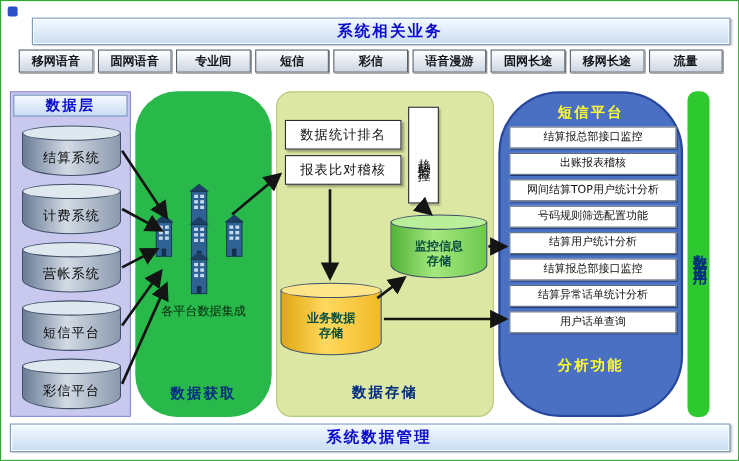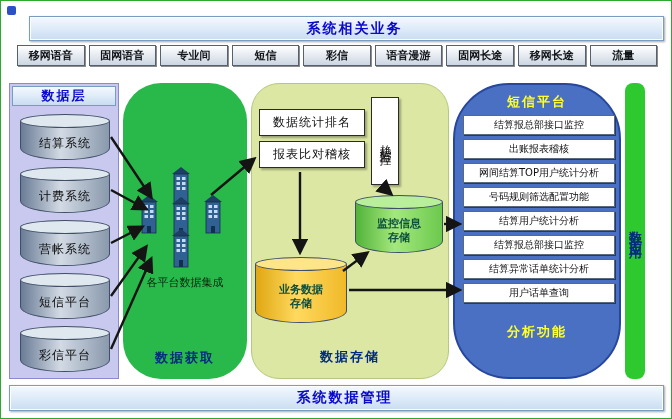--- a/index.html
+++ b/index.html
@@ -29,26 +29,26 @@
   .sys{left:10px;width:90px;height:46px;}
   .sys .cyl-top{background:#dfe7ef;}
   .sys .cyl-body{background:linear-gradient(90deg,#6a7c96,#d2dae4 45%,#8a99ad);}
   .sys .cyl-body span{font-size:12px;color:#0a0a0a;padding-top:5px;letter-spacing:1px;}
 
   .store-green{left:354px;top:194px;width:88px;height:58px;}
   .store-green .cyl-top{background:#b9ef9a;}
   .store-green .cyl-body{background:linear-gradient(90deg,#52b33a,#a5e87d 45%,#6cc94e);}
   .store-yellow{left:254px;top:256px;width:92px;height:66px;}
   .store-yellow .cyl-top{background:#ffe58a;}
-  .store-yellow .cyl-body{background:linear-gradient(90deg,#e0a712,#ffd95e 45%,#f0b929);}
+  .store-yellow .cyl-body{background:linear-gradient(90deg,#e0a712,#ffd95e 45%,#f0b929);align-items:flex-end;}
   .store-label{display:block;width:44px;margin:12px auto;font-size:11px;font-weight:bold;color:#0b4f3f;line-height:1.25;padding-top:6px;}
 
   .area{position:absolute;top:82px;height:296px;box-sizing:border-box;}
   .area-green{left:122px;width:124px;background:var(--area-green,#28b94a);border-radius:38px;}
-  .area-yellow{left:250px;width:198px;background:var(--area-yellow,#dbe7a3);border-radius:28px;border:1px solid #b5c97e;}
+  .area-yellow{left:250px;width:198px;background:var(--area-yellow,#dbe7a3);border-radius:14px;border:1px solid #b5c97e;}
   .area-blue{left:452px;width:168px;background:var(--area-blue,#4a70c4);border-radius:56px;border:2px solid #27479c;}
   .area-label{position:absolute;bottom:12px;left:0;width:100%;text-align:center;font-size:13px;font-weight:bold;color:var(--label-navy,#002b80);letter-spacing:2px;}
 
   .cluster{position:absolute;left:12px;top:84px;}
   .caption{position:absolute;left:0;top:192px;width:100%;text-align:center;font-size:11px;color:#05240d;}
 
   .wbox{position:absolute;background:#ffffff;border:1px solid #2a2a2a;box-shadow:2px 2px 2px rgba(0,0,0,.3);
     display:flex;align-items:center;justify-content:center;font-size:12px;color:#101010;box-sizing:border-box;}
   .rank-box{left:258px;top:108px;width:106px;height:27px;letter-spacing:1px;text-align:right;}
   .audit-box{left:258px;top:140px;width:106px;height:27px;letter-spacing:1px;}

